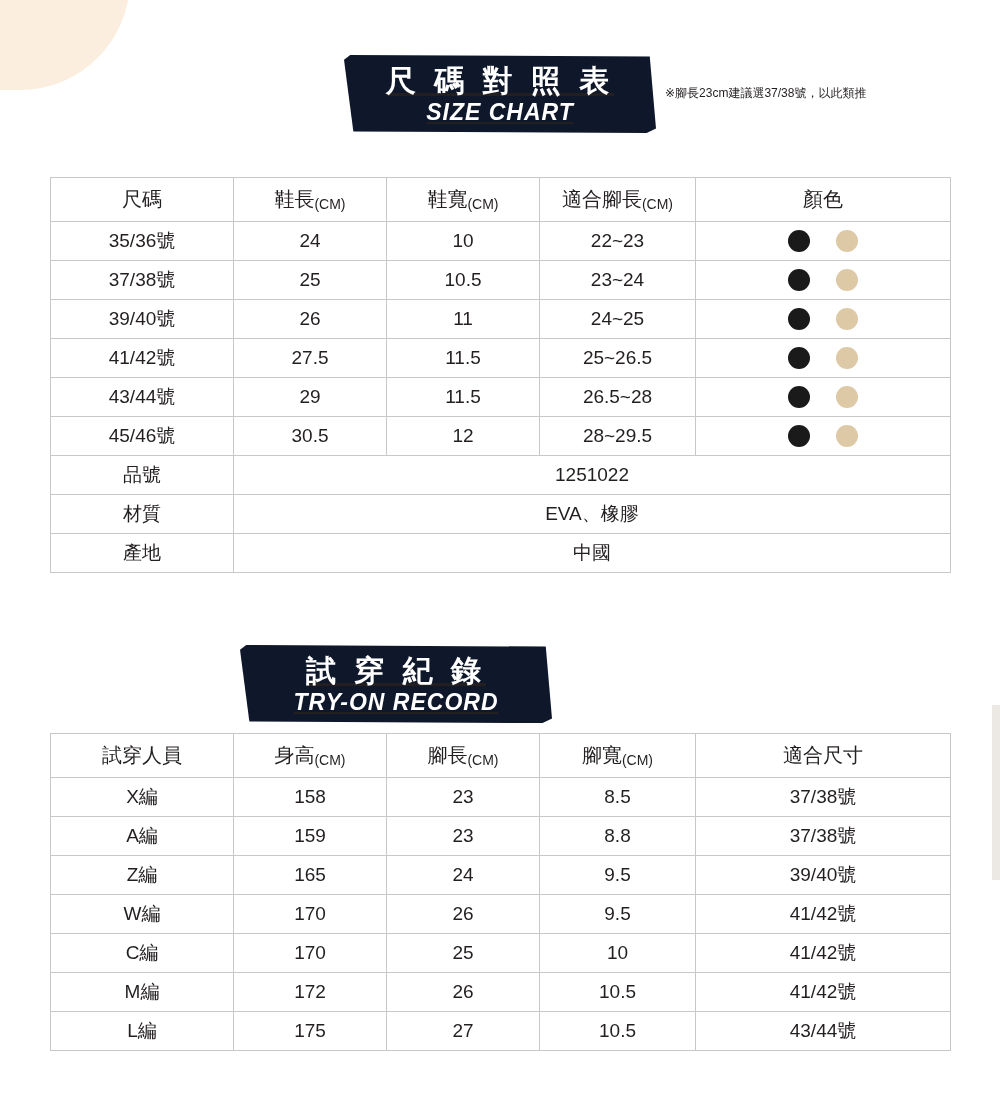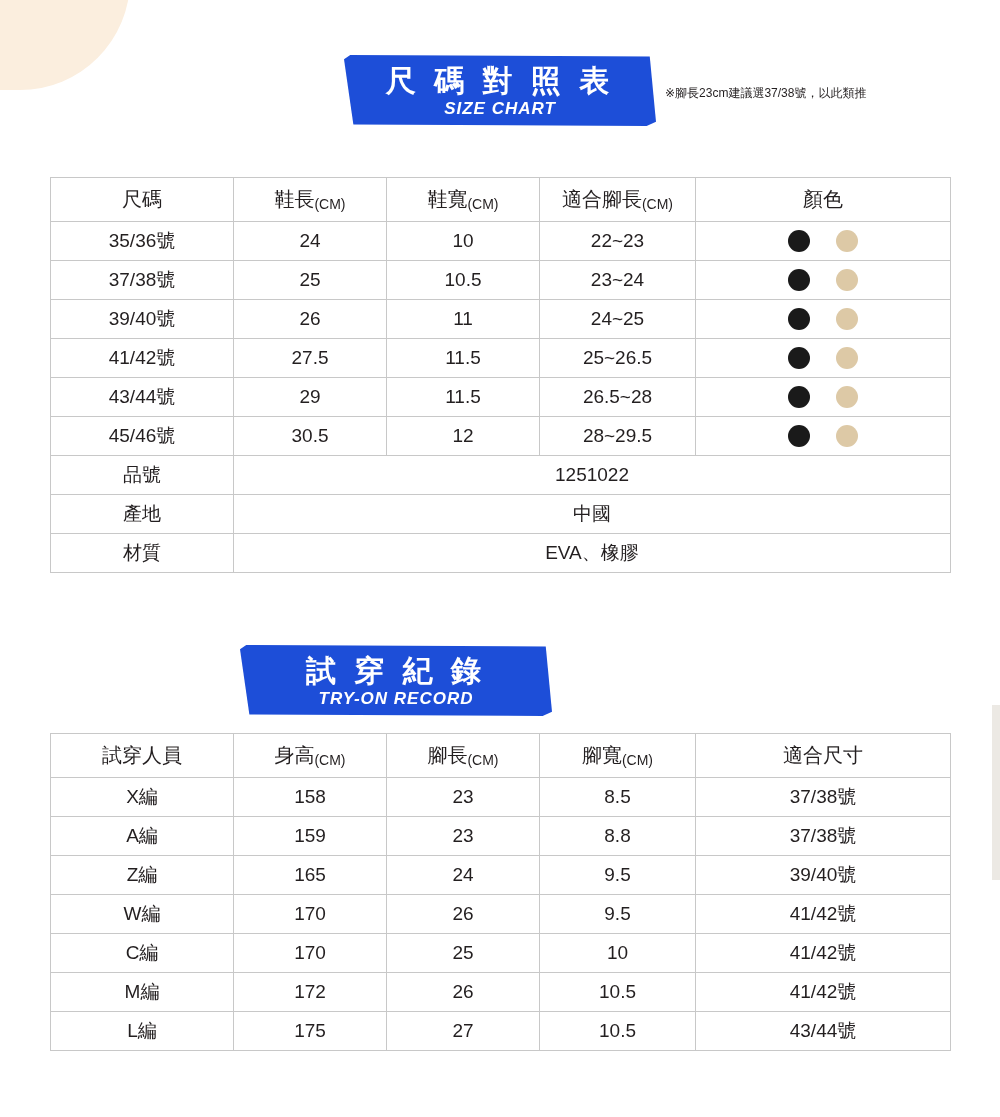--- a/index.html
+++ b/index.html
@@ -44,34 +44,35 @@
   
   .banner-wrap {
     position: relative;
     display: flex;
     align-items: flex-start;
     justify-content: center;
   }
   .banner {
     position: relative;
     width: 312px;
-    background: #1d4ed8;
+    background: #0f172a;
     padding: 9px 0 7px 0;
     text-align: center;
     clip-path: polygon(2% 0%, 98% 2%, 100% 94%, 97% 100%, 3% 98%, 0% 6%);
+    text-decoration: underline;
   }
   .banner .zh {
     font-size: 30px;
     font-weight: bold;
     color: #ffffff;
     letter-spacing: 5px;
     line-height: 1.15;
   }
   .banner .en {
-    font-size: 17px;
+    font-size: 23px;
     font-weight: bold;
     font-style: italic;
     color: #ffffff;
     letter-spacing: 1px;
     line-height: 1.2;
   }
   .banner-note {
     position: absolute;
     left: 665px;
     top: 85px;
@@ -246,26 +247,26 @@
             <span class="dot" style="background:#1a1a1a"></span>
             <span class="dot" style="background:#ddc9a6"></span>
           </div>
         </td>
       </tr>
       <tr>
         <td>品號</td>
         <td colspan="4">1251022</td>
       </tr>
       <tr>
+        <td>材質</td>
+        <td colspan="4">EVA、橡膠</td>
+      </tr>
+      <tr>
         <td>產地</td>
         <td colspan="4">中國</td>
-      </tr>
-      <tr>
-        <td>材質</td>
-        <td colspan="4">EVA、橡膠</td>
       </tr>
     </tbody>
   </table>
 
   <div class="banner-wrap" style="position:absolute; left:0; top:645px; width:792px;">
     <div class="banner">
       <div class="zh">試 穿 紀 錄</div>
       <div class="en">TRY-ON RECORD</div>
     </div>
   </div>

